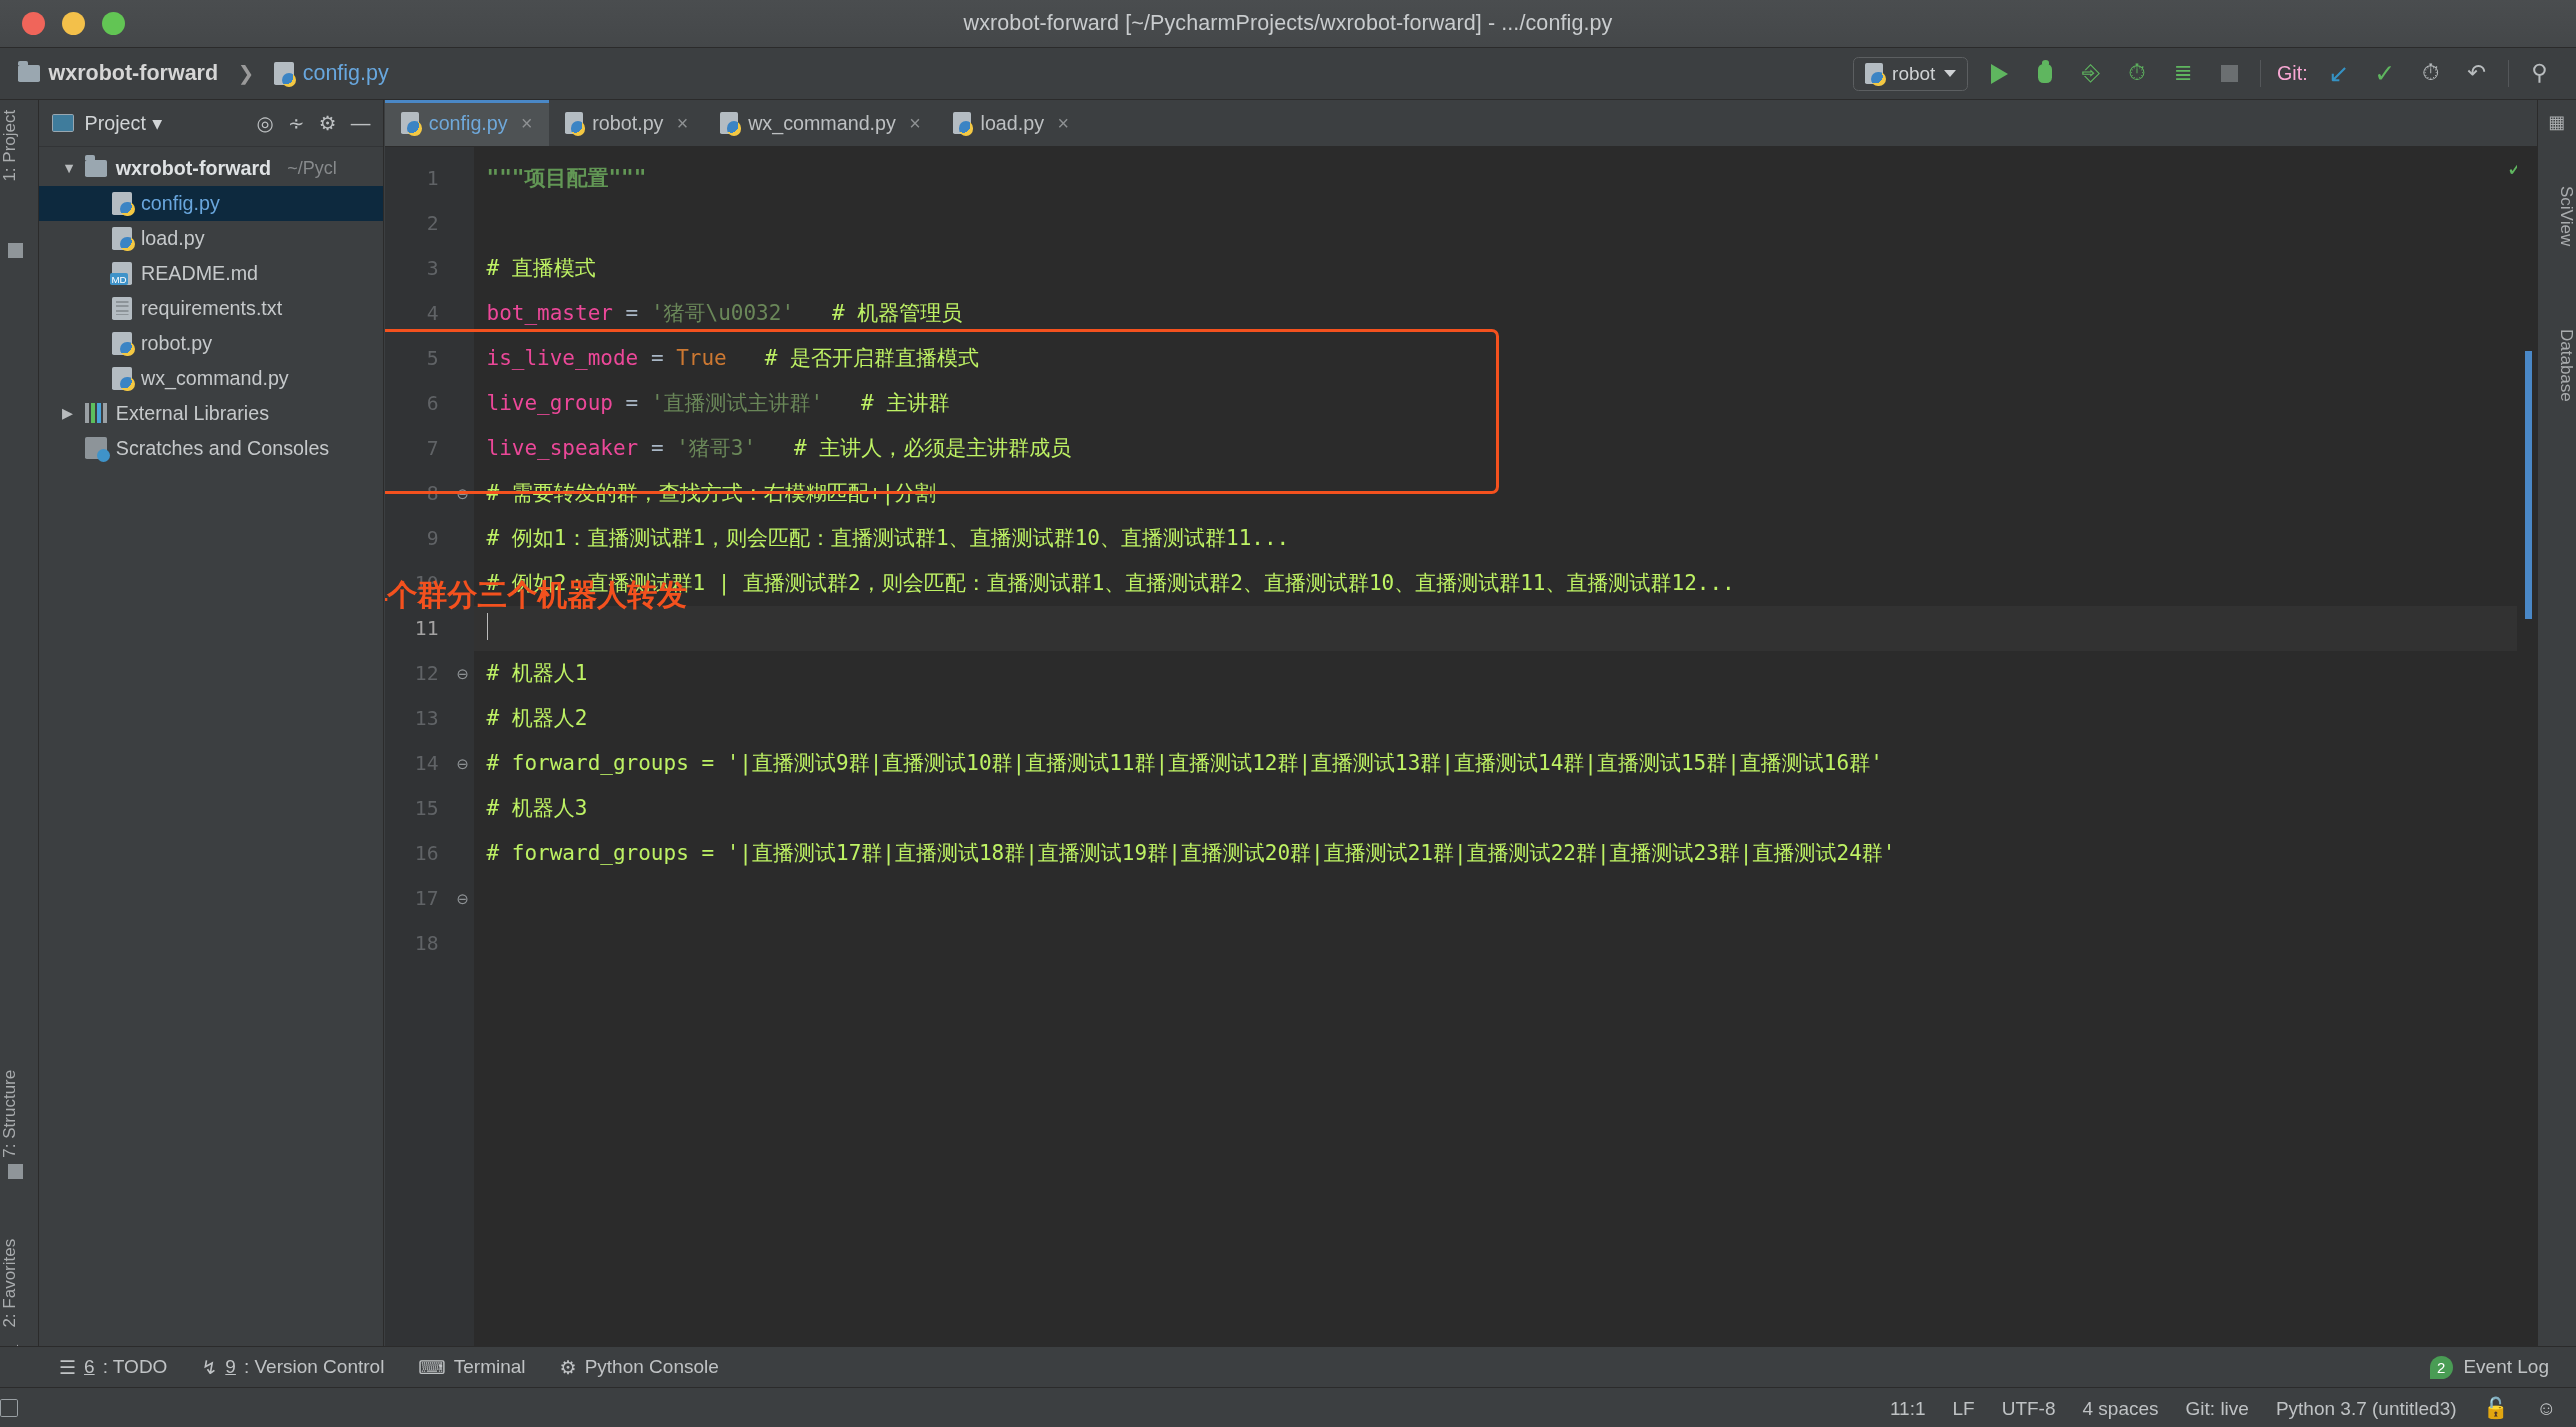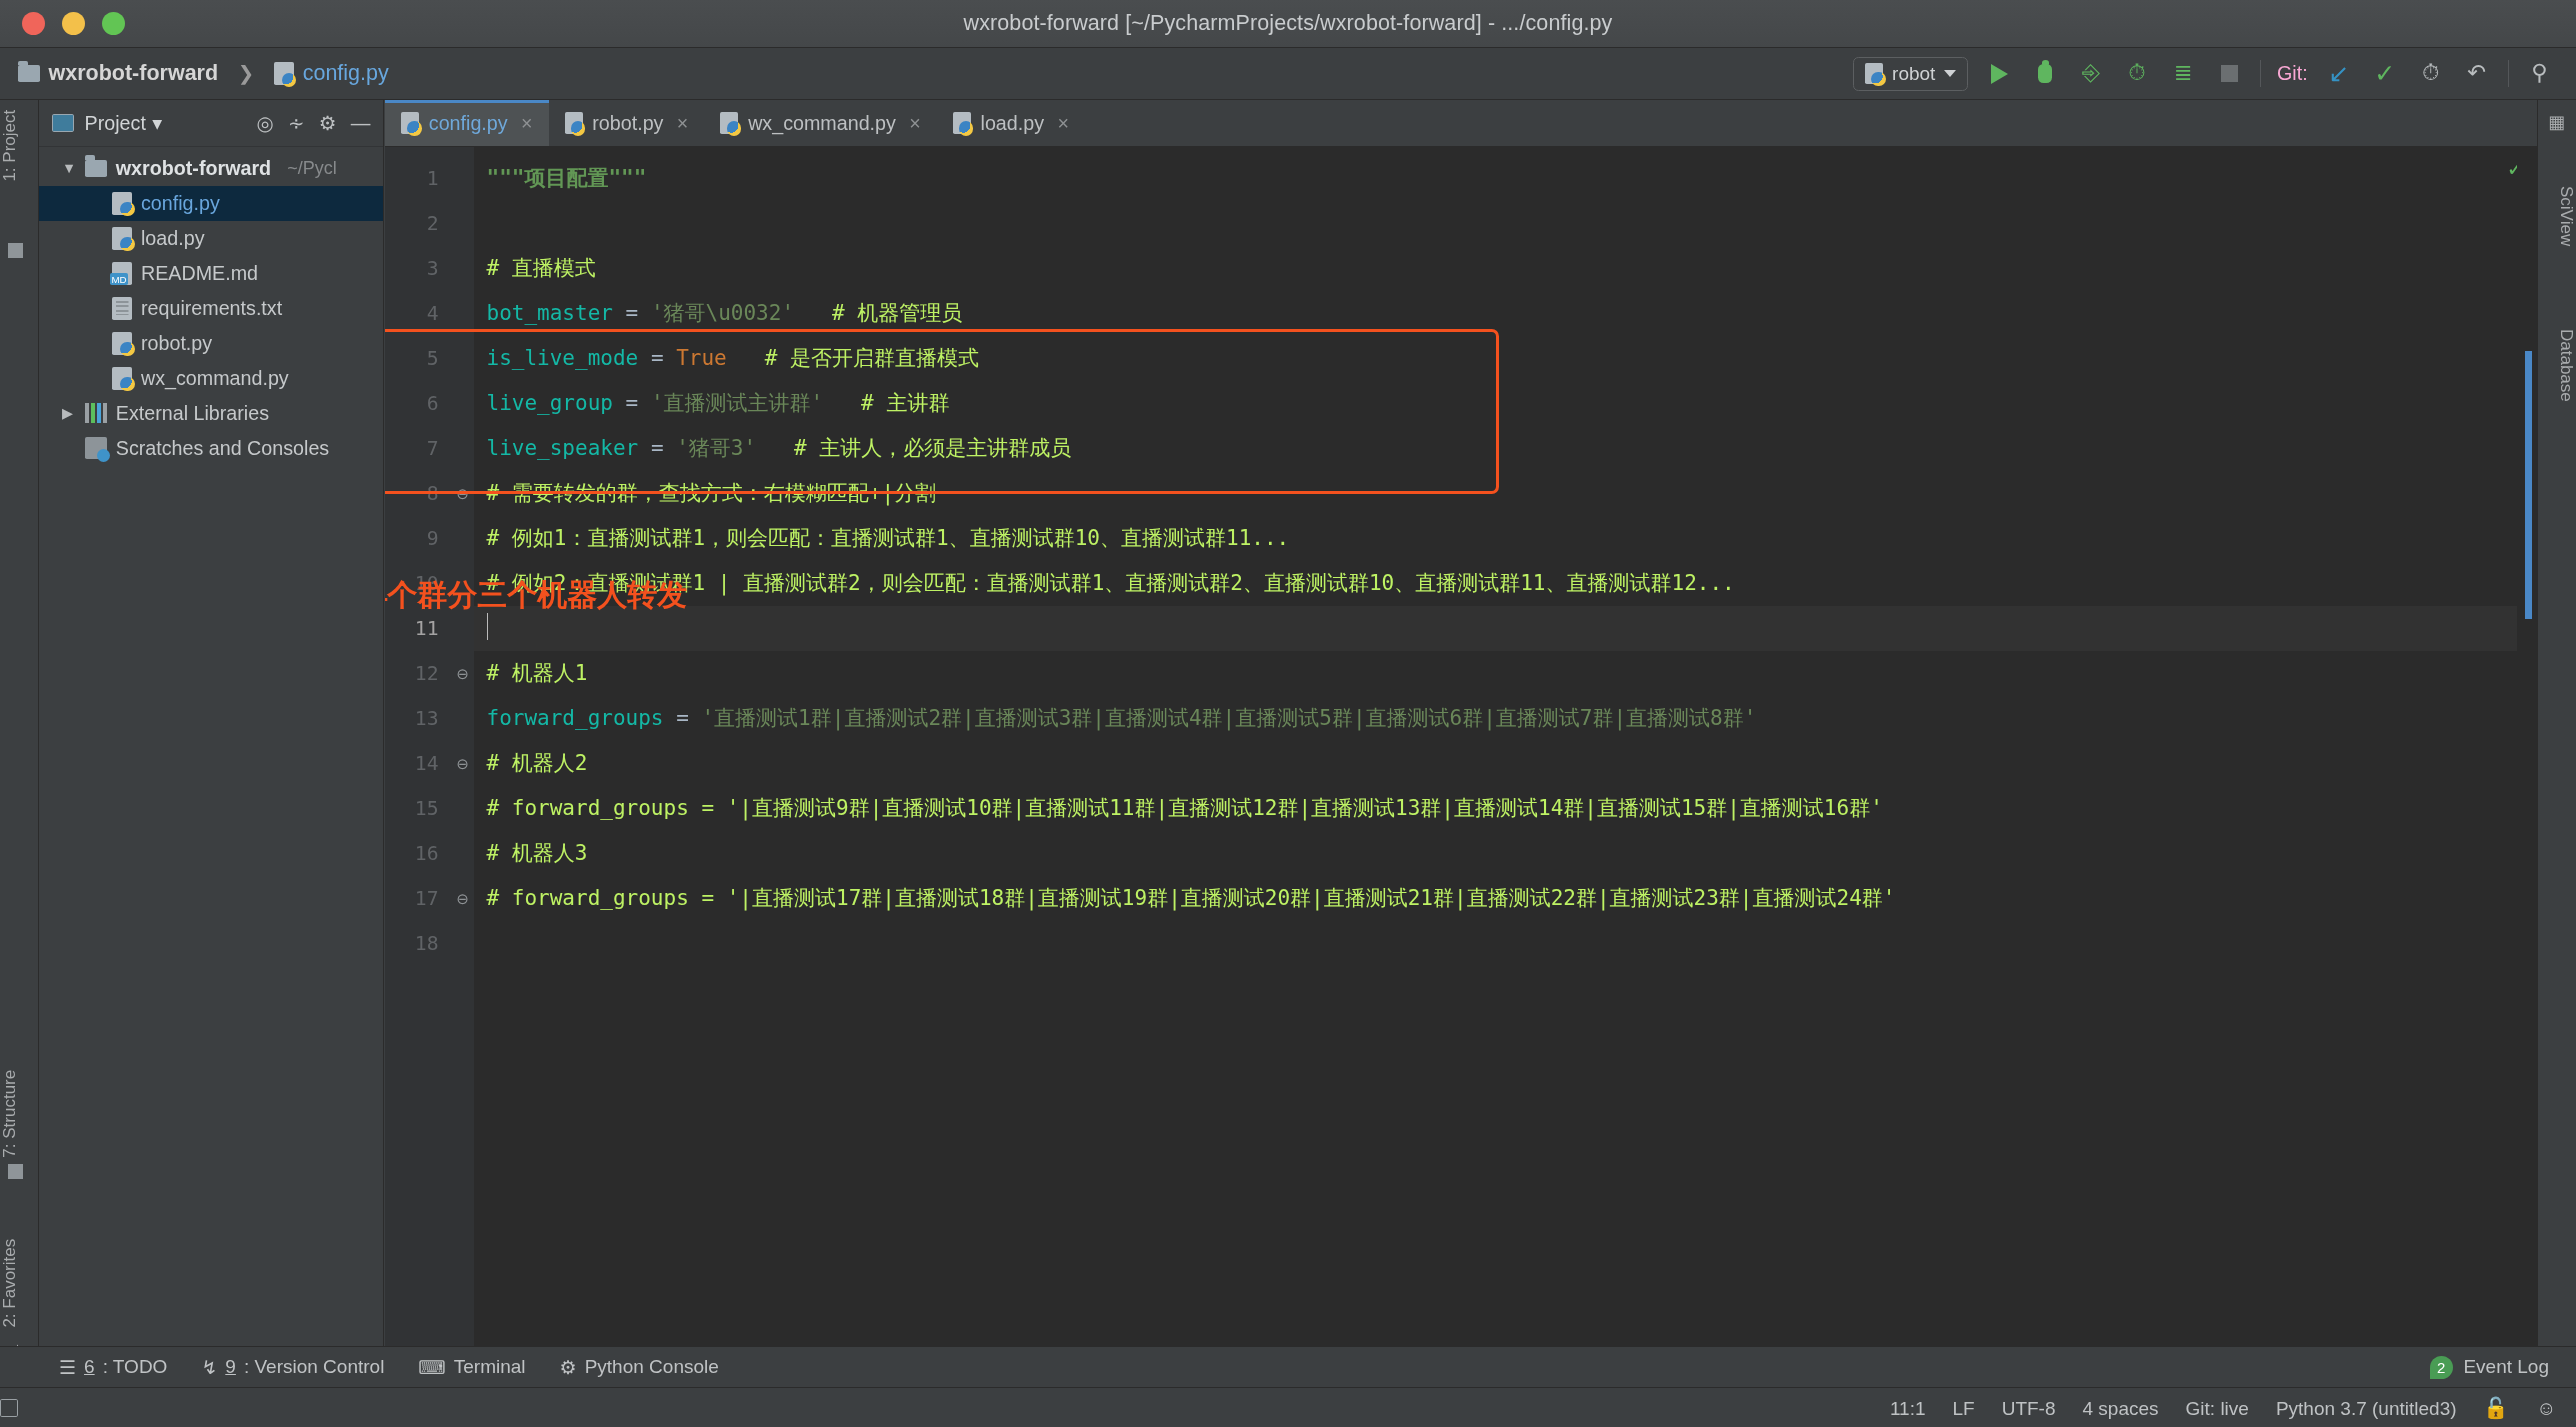--- a/index.html
+++ b/index.html
@@ -178,21 +178,21 @@
   .code-scroll { flex: 1; position: relative; background: #2b2b2b; padding-top: 9px; }
   .cline {
     height: 45px; line-height: 45px; white-space: pre; padding-left: 12.5px;
     font-family: "DejaVu Sans Mono", monospace; font-size: 21px; color: #a9b7c6;
   }
   .cline.current { background: #323232; }
   .tok-doc { color: #629755; font-weight: bold; }
   .tok-cmt { color: #bef264; }
   .tok-str { color: #6a8759; }
   .tok-kw  { color: #cc7832; }
-  .tok-name{ color: #14b8a6; }
+  .tok-name{ color: #ec4899; }
   .tok-op  { color: #a9b7c6; }
   .caret {
     display:inline-block; width:1.8px; height:27px; background:#bbb; vertical-align:-5.4px;
   }
 
   .hl-box {
     position: absolute; border: 3.6px solid #f4511e; border-radius: 7.2px;
     pointer-events: none;
   }
   .annotation {
@@ -448,21 +448,20 @@
           <div class="cline"><span class="tok-cmt"># 直播模式</span></div>
           <div class="cline"><span class="tok-name">bot_master </span><span class="tok-op">= </span><span class="tok-str">'猪哥\u0032'</span><span class="tok-cmt">   # 机器管理员</span></div>
           <div class="cline"><span class="tok-name">is_live_mode </span><span class="tok-op">= </span><span class="tok-kw">True</span><span class="tok-cmt">   # 是否开启群直播模式</span></div>
           <div class="cline"><span class="tok-name">live_group </span><span class="tok-op">= </span><span class="tok-str">'直播测试主讲群'</span><span class="tok-cmt">   # 主讲群</span></div>
           <div class="cline"><span class="tok-name">live_speaker </span><span class="tok-op">= </span><span class="tok-str">'猪哥3'</span><span class="tok-cmt">   # 主讲人，必须是主讲群成员</span></div>
           <div class="cline"><span class="tok-cmt"># 需要转发的群，查找方式：右模糊匹配+|分割</span></div>
           <div class="cline"><span class="tok-cmt"># 例如1：直播测试群1，则会匹配：直播测试群1、直播测试群10、直播测试群11...</span></div>
           <div class="cline"><span class="tok-cmt"># 例如2：直播测试群1 | 直播测试群2，则会匹配：直播测试群1、直播测试群2、直播测试群10、直播测试群11、直播测试群12...</span></div>
           <div class="cline current"><span class="caret"></span></div>
           <div class="cline"><span class="tok-cmt"># 机器人1</span></div>
-          <div class="cline"><span class="tok-name">forward_groups </span><span class="tok-op">= </span><span class="tok-str">'直播测试1群|直播测试2群|直播测试3群|直播测试4群|直播测试5群|直播测试6群|直播测试7群|直播测试8群'</span></div>
           <div class="cline"><span class="tok-cmt"># 机器人2</span></div>
           <div class="cline"><span class="tok-cmt"># forward_groups = '|直播测试9群|直播测试10群|直播测试11群|直播测试12群|直播测试13群|直播测试14群|直播测试15群|直播测试16群'</span></div>
           <div class="cline"><span class="tok-cmt"># 机器人3</span></div>
           <div class="cline"><span class="tok-cmt"># forward_groups = '|直播测试17群|直播测试18群|直播测试19群|直播测试20群|直播测试21群|直播测试22群|直播测试23群|直播测试24群'</span></div>
           <div class="cline"></div>
         </div>
       <div class="marker-bar">
         <div class="marker-blue" style="top:204px;height:268px"></div>
       </div>
       <div class="hl-box" style="left:-159px; top:182px; width:1273px; height:165px;"></div>

